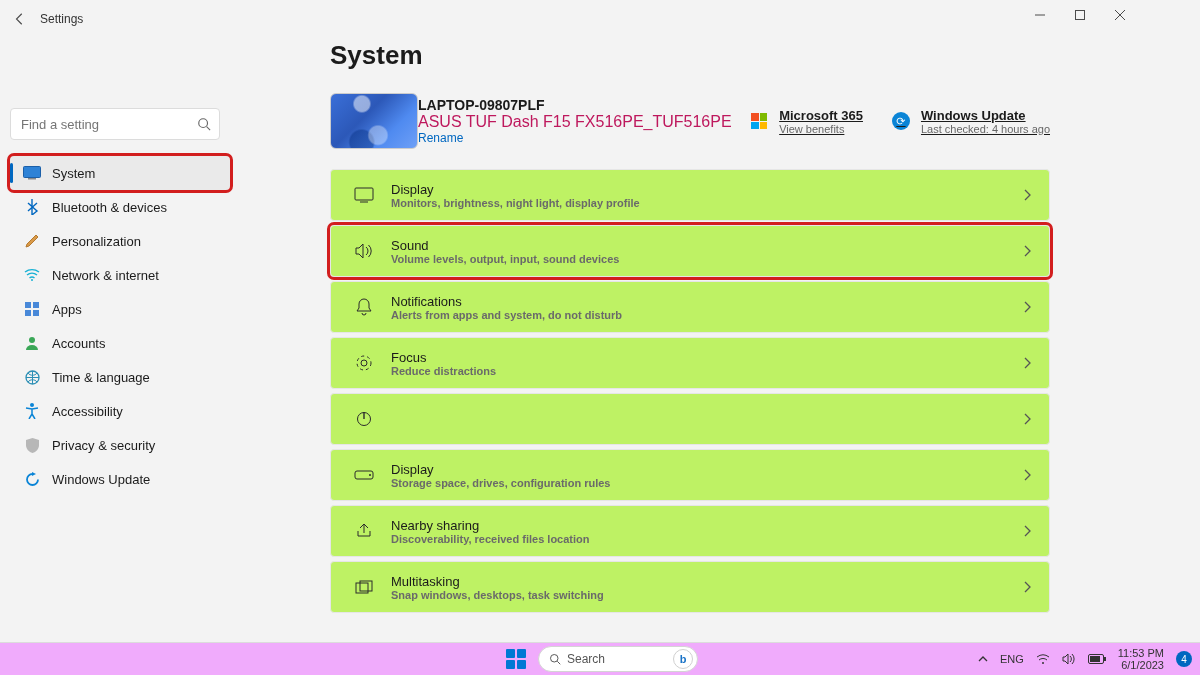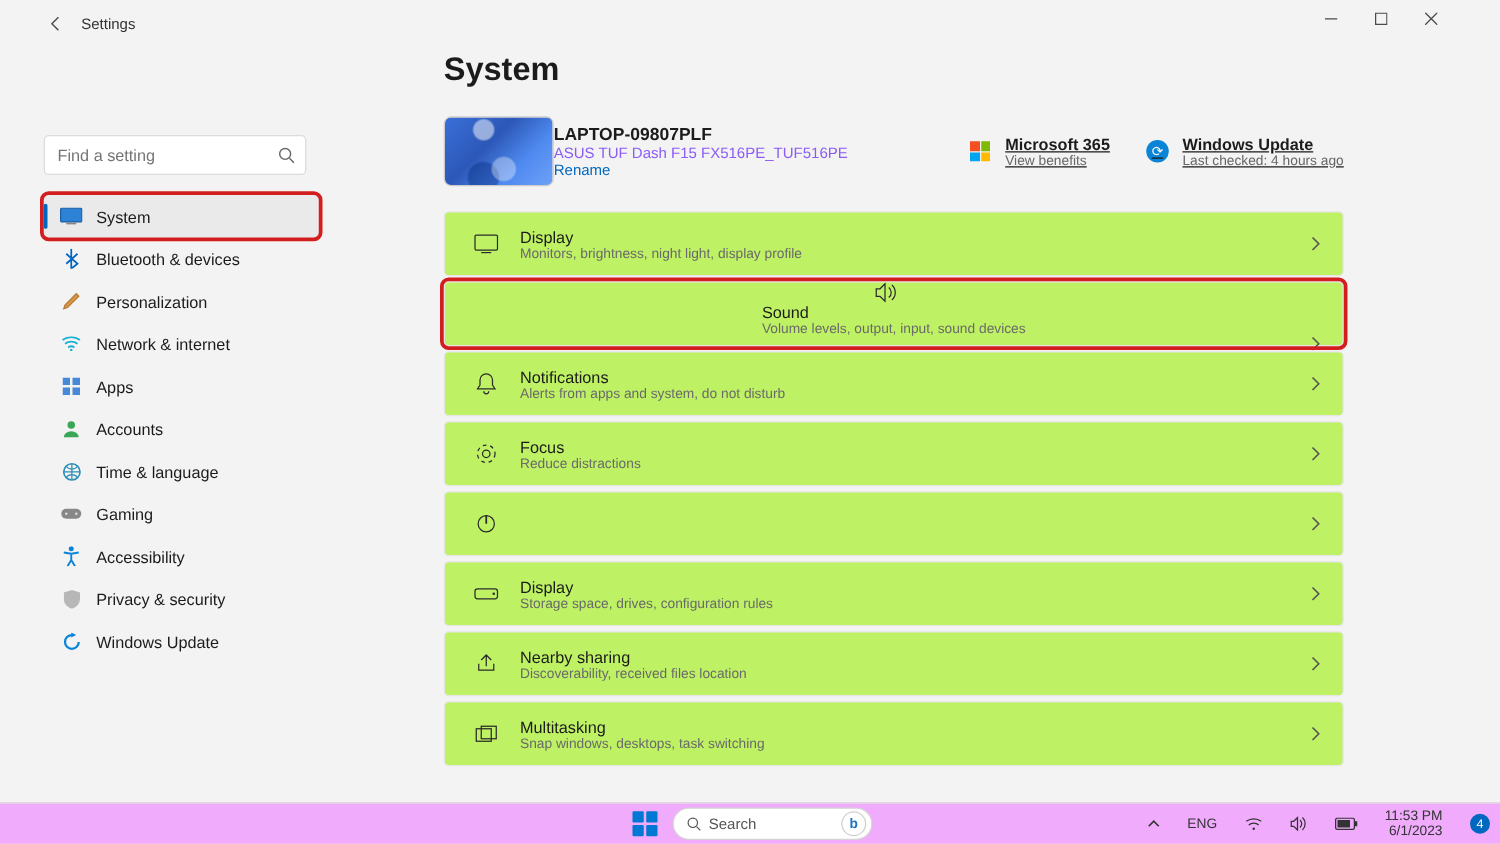--- a/index.html
+++ b/index.html
@@ -1,17 +1,17 @@
 <!DOCTYPE html>
 <html><head>
 <meta charset="utf-8">
 <style>
   * { box-sizing: border-box; margin: 0; padding: 0; }
   html, body { width: 1200px; height: 675px; font-family: "Segoe UI", Arial, sans-serif; background: #f3f3f3; color: #1b1b1b; overflow: hidden; }
-  .window { position: relative; width: 1140px; height: 642px; background: #f3f3f3; margin-left: 25px; }
+  .window { position: relative; width: 1140px; height: 642px; background: #f3f3f3; }
   
   .titlebar { position: absolute; top: 0; left: 0; right: 0; height: 38px; display: flex; align-items: center; }
   .tb-back { width: 40px; display:flex; align-items:center; justify-content:center; color:#4b4b4b; cursor:pointer; }
   .tb-title { font-size: 12px; color:#333; }
   .tb-controls { position:absolute; top:0; right:0; display:flex; }
   .tb-btn { width:40px; height:30px; display:flex; align-items:center; justify-content:center; color:#4b4b4b; cursor:pointer; }
   
   .sidebar { position:absolute; left:10px; top:48px; width:220px; }
   .user-block { height:60px; }
   .search-wrap { position:relative; width:210px; height:32px; background:#fff; border:1px solid #dcdcdc; border-radius:4px; display:flex; align-items:center; padding:0 30px 0 10px; margin-bottom:16px; }
@@ -27,45 +27,45 @@
   .main { position:absolute; left:330px; top:40px; right:90px; bottom:0; }
   .page-title { font-size:26px; font-weight:600; margin-bottom:22px; }
   .device-row { display:flex; align-items:center; margin-bottom:20px; }
   .device-thumb { width:88px; height:56px; border-radius:6px; background:linear-gradient(135deg,#3a6fd8 0%, #2c58b8 40%, #4f8af0 70%, #6ea0f7 100%); border:1px solid #ccc; display:flex; align-items:center; justify-content:center; overflow:hidden; }
   .bloom { width:120px; height:120px; background:
     radial-gradient(circle at 30% 40%, rgba(255,255,255,0.5) 0 8%, transparent 10%),
     radial-gradient(circle at 60% 60%, rgba(255,255,255,0.35) 0 10%, transparent 12%),
     radial-gradient(circle at 45% 70%, rgba(0,40,120,0.4) 0 12%, transparent 14%);
     transform:rotate(20deg); }
   .device-info .name { font-size:14px; font-weight:600; }
-  .device-info .model { font-size:12px; color:#8b5cf6; }
+  .device-info .model { font-size:16px; color:#be185d; }
   .device-info .rename { font-size:12px; color:#0067c0; cursor:pointer; }
   .header-right { margin-left:auto; display:flex; gap:28px; align-items:center;text-decoration:underline; }
   .hr-item { display:flex; align-items:center; gap:10px; }
   .hr-item .title { font-size:13px; font-weight:600; }
   .hr-item .sub { font-size:11px; color:#666; }
   .hr-icon { width:20px; height:20px; display:flex; align-items:center; justify-content:center; }
   .ms365 { display:grid; grid-template-columns:1fr 1fr; grid-template-rows:1fr 1fr; gap:1px; width:16px; height:16px; }
   .ms365 span:nth-child(1){background:#f25022;} .ms365 span:nth-child(2){background:#7fba00;} .ms365 span:nth-child(3){background:#00a4ef;} .ms365 span:nth-child(4){background:#ffb900;}
   .wup-icon { width:18px; height:18px; border-radius:50%; background:#0a84d6; display:flex; align-items:center; justify-content:center; color:#fff; font-size:11px; }
   .cards { display:flex; flex-direction:column; gap:4px; }
   .card { background:#bef264; border:1px solid #e6e6e6; border-radius:4px; height:52px; display:flex; align-items:center; padding:0 18px; cursor:pointer; }
   .card .cicon { width:30px; display:flex; align-items:center; justify-content:center; color:#2b2b2b; margin-right:12px; }
   .card .ctext .ct { font-size:13px; }
-  .card .ctext .cs { font-size:11px; color:#6a6a6a; }
+  .card .ctext .cs { font-size:11px; color:#6a6a6a;font-weight:bold; }
   .card .chev { margin-left:auto; color:#555; }
-  .card.red-out { outline:3px solid #d21e1e; outline-offset:0; z-index:5; position:relative;flex-direction:column; }
+  .card.red-out { outline:3px solid #d21e1e; outline-offset:0; z-index:5; position:relative; }
   
   .taskbar { position:absolute; left:0; right:0; bottom:0; height:33px; background:#f0abfc; border-top:1px solid #dcdcdc; display:flex; align-items:center; }
   .tb-center { position:absolute; left:50%; transform:translateX(-50%); display:flex; align-items:center; gap:8px; }
   .start-btn { width:28px; height:28px; display:grid; grid-template-columns:1fr 1fr; grid-template-rows:1fr 1fr; gap:2px; padding:4px; cursor:pointer; }
   .start-btn span { background:#0078d4; border-radius:1px; }
   .tb-search { display:flex; align-items:center; width:160px; height:26px; background:#fff; border:1px solid #d4d4d4; border-radius:14px; padding:0 28px 0 10px; font-size:12px; color:#555; gap:6px; position:relative; }
   .tb-search .bing { position:absolute; right:4px; top:50%; transform:translateY(-50%); width:20px; height:20px; border-radius:50%; border:1px solid #d0d0d0; display:flex; align-items:center; justify-content:center; color:#1a73c7; font-size:11px; font-weight:bold; }
-  .tray { position:absolute; right:8px; display:flex; align-items:center; gap:22px; font-size:11px; color:#333; }
+  .tray { position:absolute; right:8px; display:flex; align-items:center; gap:12px; font-size:11px; color:#333; }
   .tray .clock { text-align:right; line-height:1.1; }
   .tray .notif-count { width:16px; height:16px; border-radius:50%; background:#0067c0; color:#fff; display:flex; align-items:center; justify-content:center; font-size:10px; }
   svg { display:block; }
 </style>
 </head>
 <body>
 
 <div class="window">
 
   <div class="titlebar">
@@ -162,30 +162,20 @@
         <span>Accounts</span>
       </li>
       <li>
         <span class="nicon">
             <svg width="15" height="15" viewBox="0 0 15 15">
               <circle cx="7.5" cy="7.5" r="6.5" fill="none" stroke="#2c8fb5" stroke-width="1.3"></circle>
               <path d="M7.5 1v13M1 7.5h13M3 3c2 3 7 3 9 0M3 12c2-3 7-3 9 0" fill="none" stroke="#2c8fb5" stroke-width="1"></path>
             </svg>
           </span>
         <span>Time &amp; language</span>
-      </li>
-      <li>
-        <span class="nicon">
-            <svg width="18" height="12" viewBox="0 0 18 12">
-              <rect x="1" y="2" width="16" height="8" rx="4" fill="#888"></rect>
-              <circle cx="5" cy="6" r="1" fill="#ddd"></circle>
-              <circle cx="13" cy="6" r="1" fill="#ddd"></circle>
-            </svg>
-          </span>
-        <span>Gaming</span>
       </li>
       <li>
         <span class="nicon">
             <svg width="14" height="16" viewBox="0 0 14 16">
               <circle cx="7" cy="2" r="2" fill="#0a84d6"></circle>
               <path d="M1 5l6 1 6-1M7 6v5l-3 5m3-5 3 5" fill="none" stroke="#0a84d6" stroke-width="1.5"></path>
             </svg>
           </span>
         <span>Accessibility</span>
       </li>

